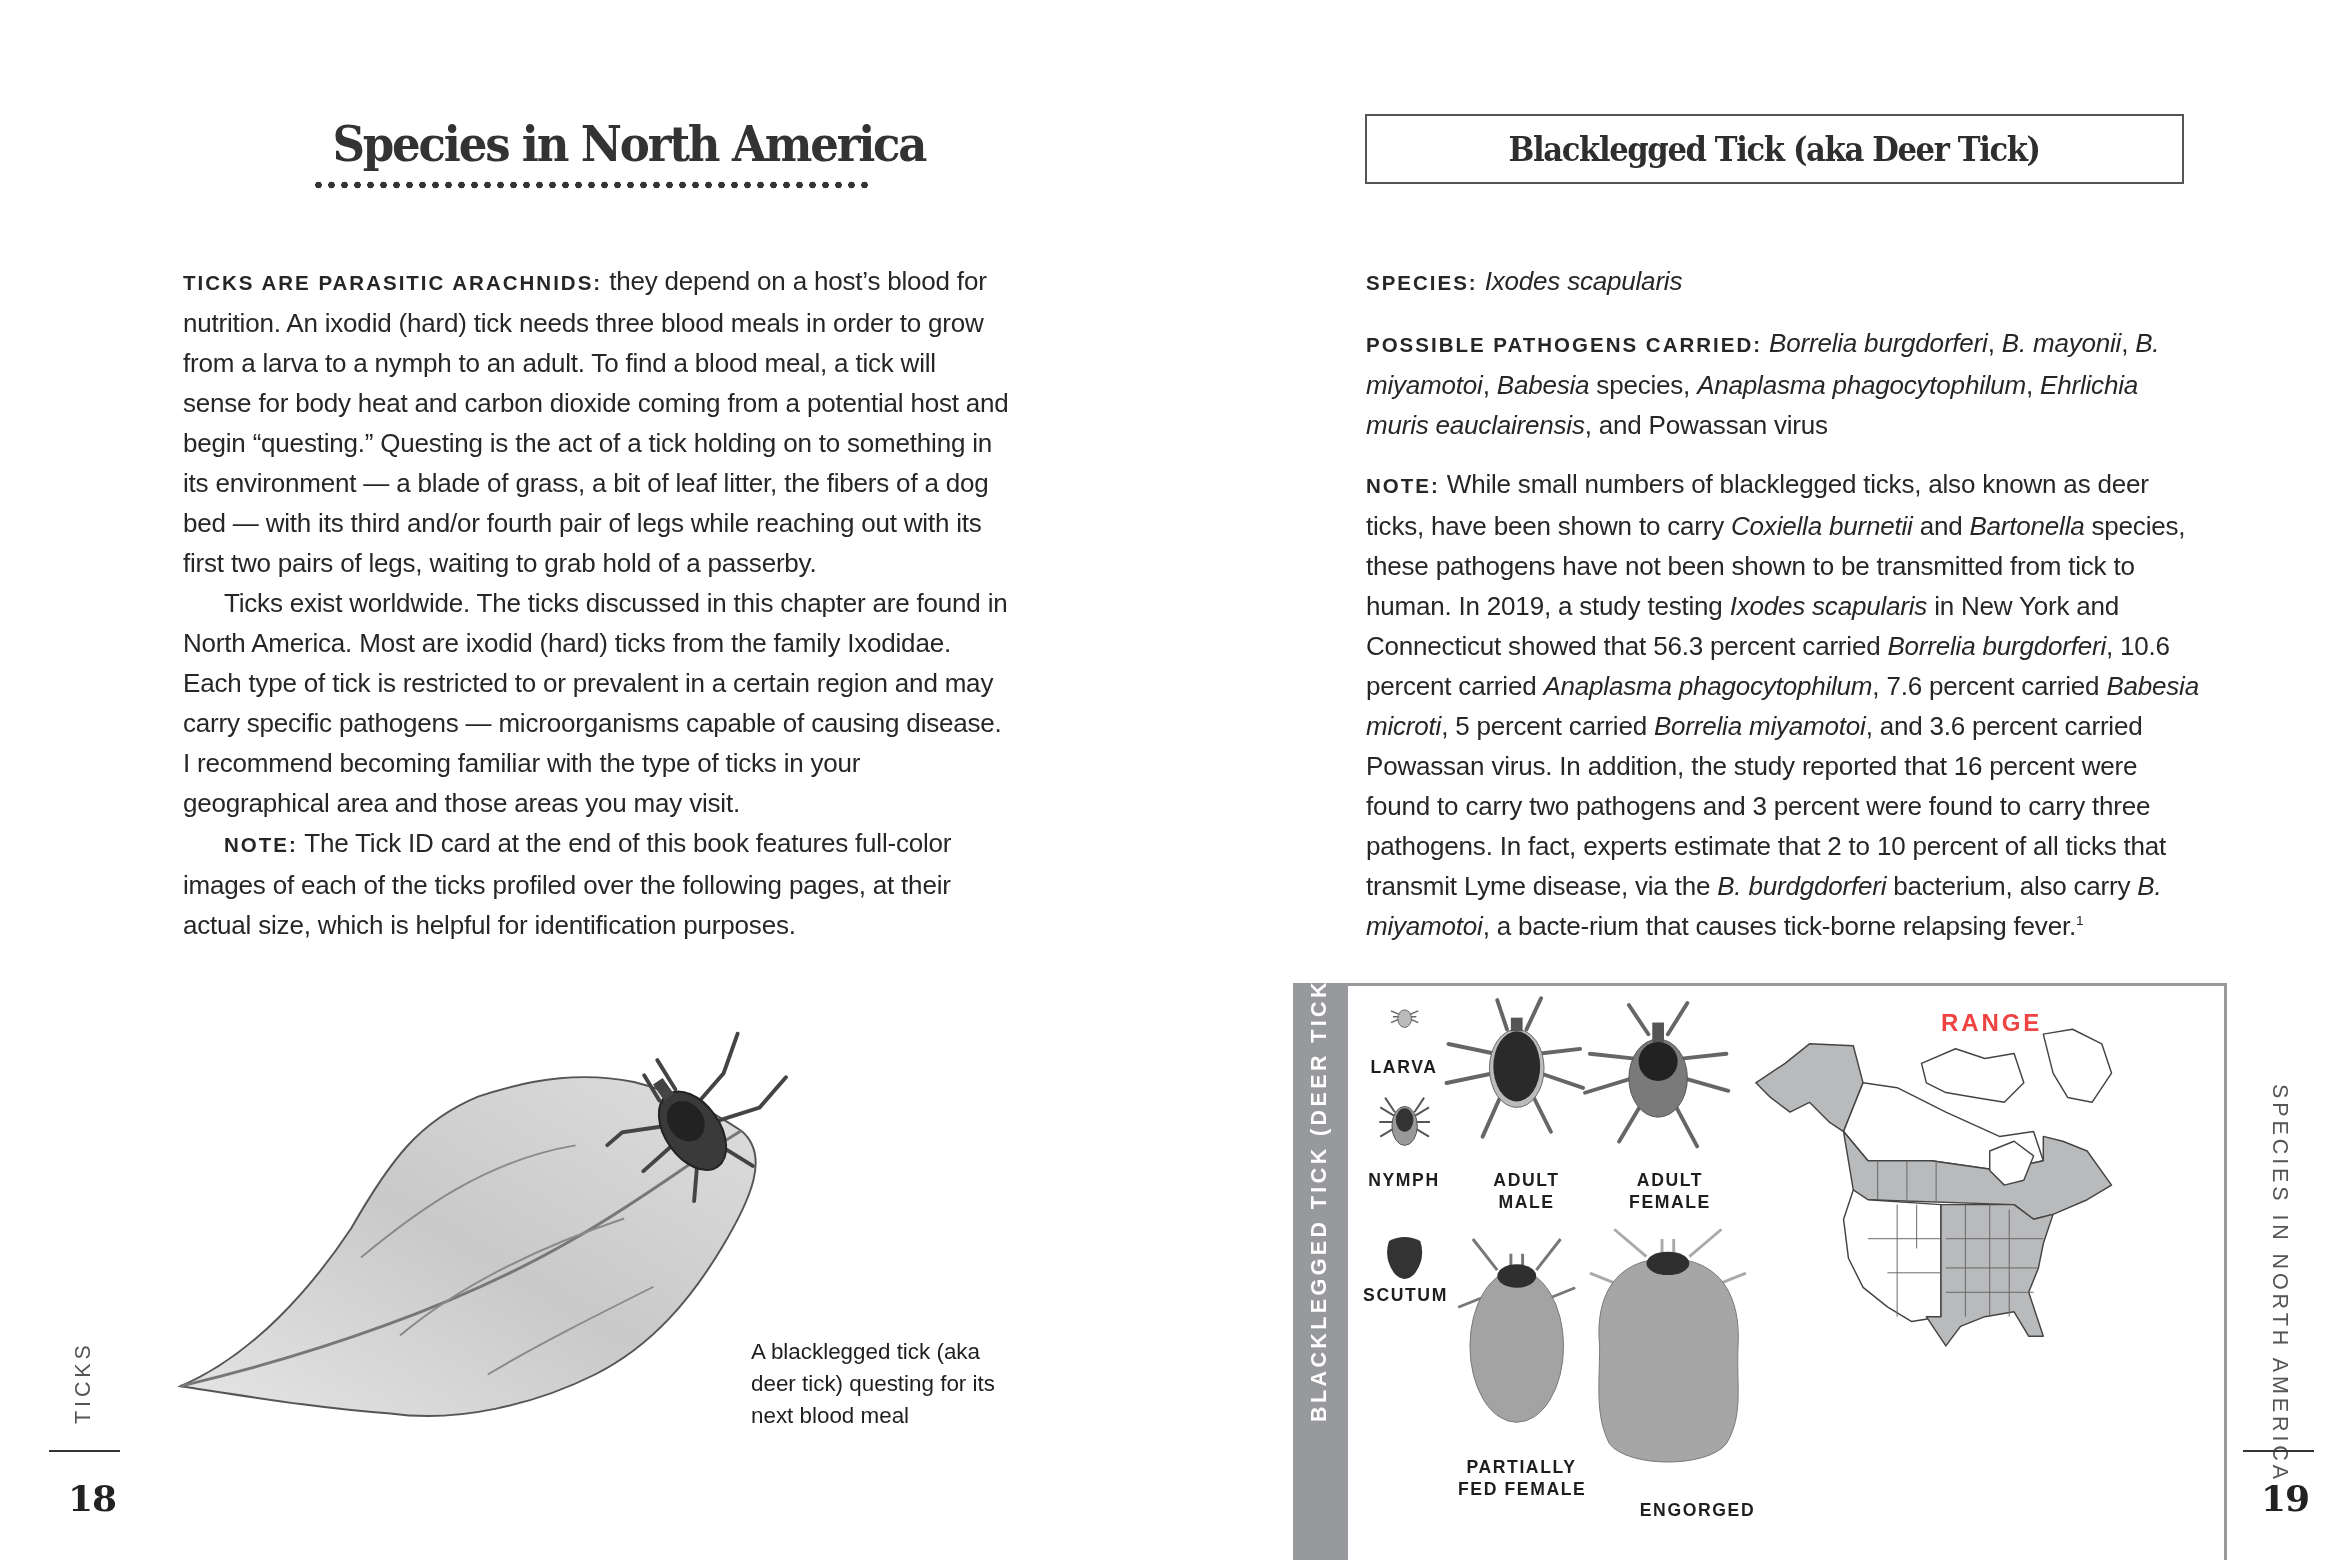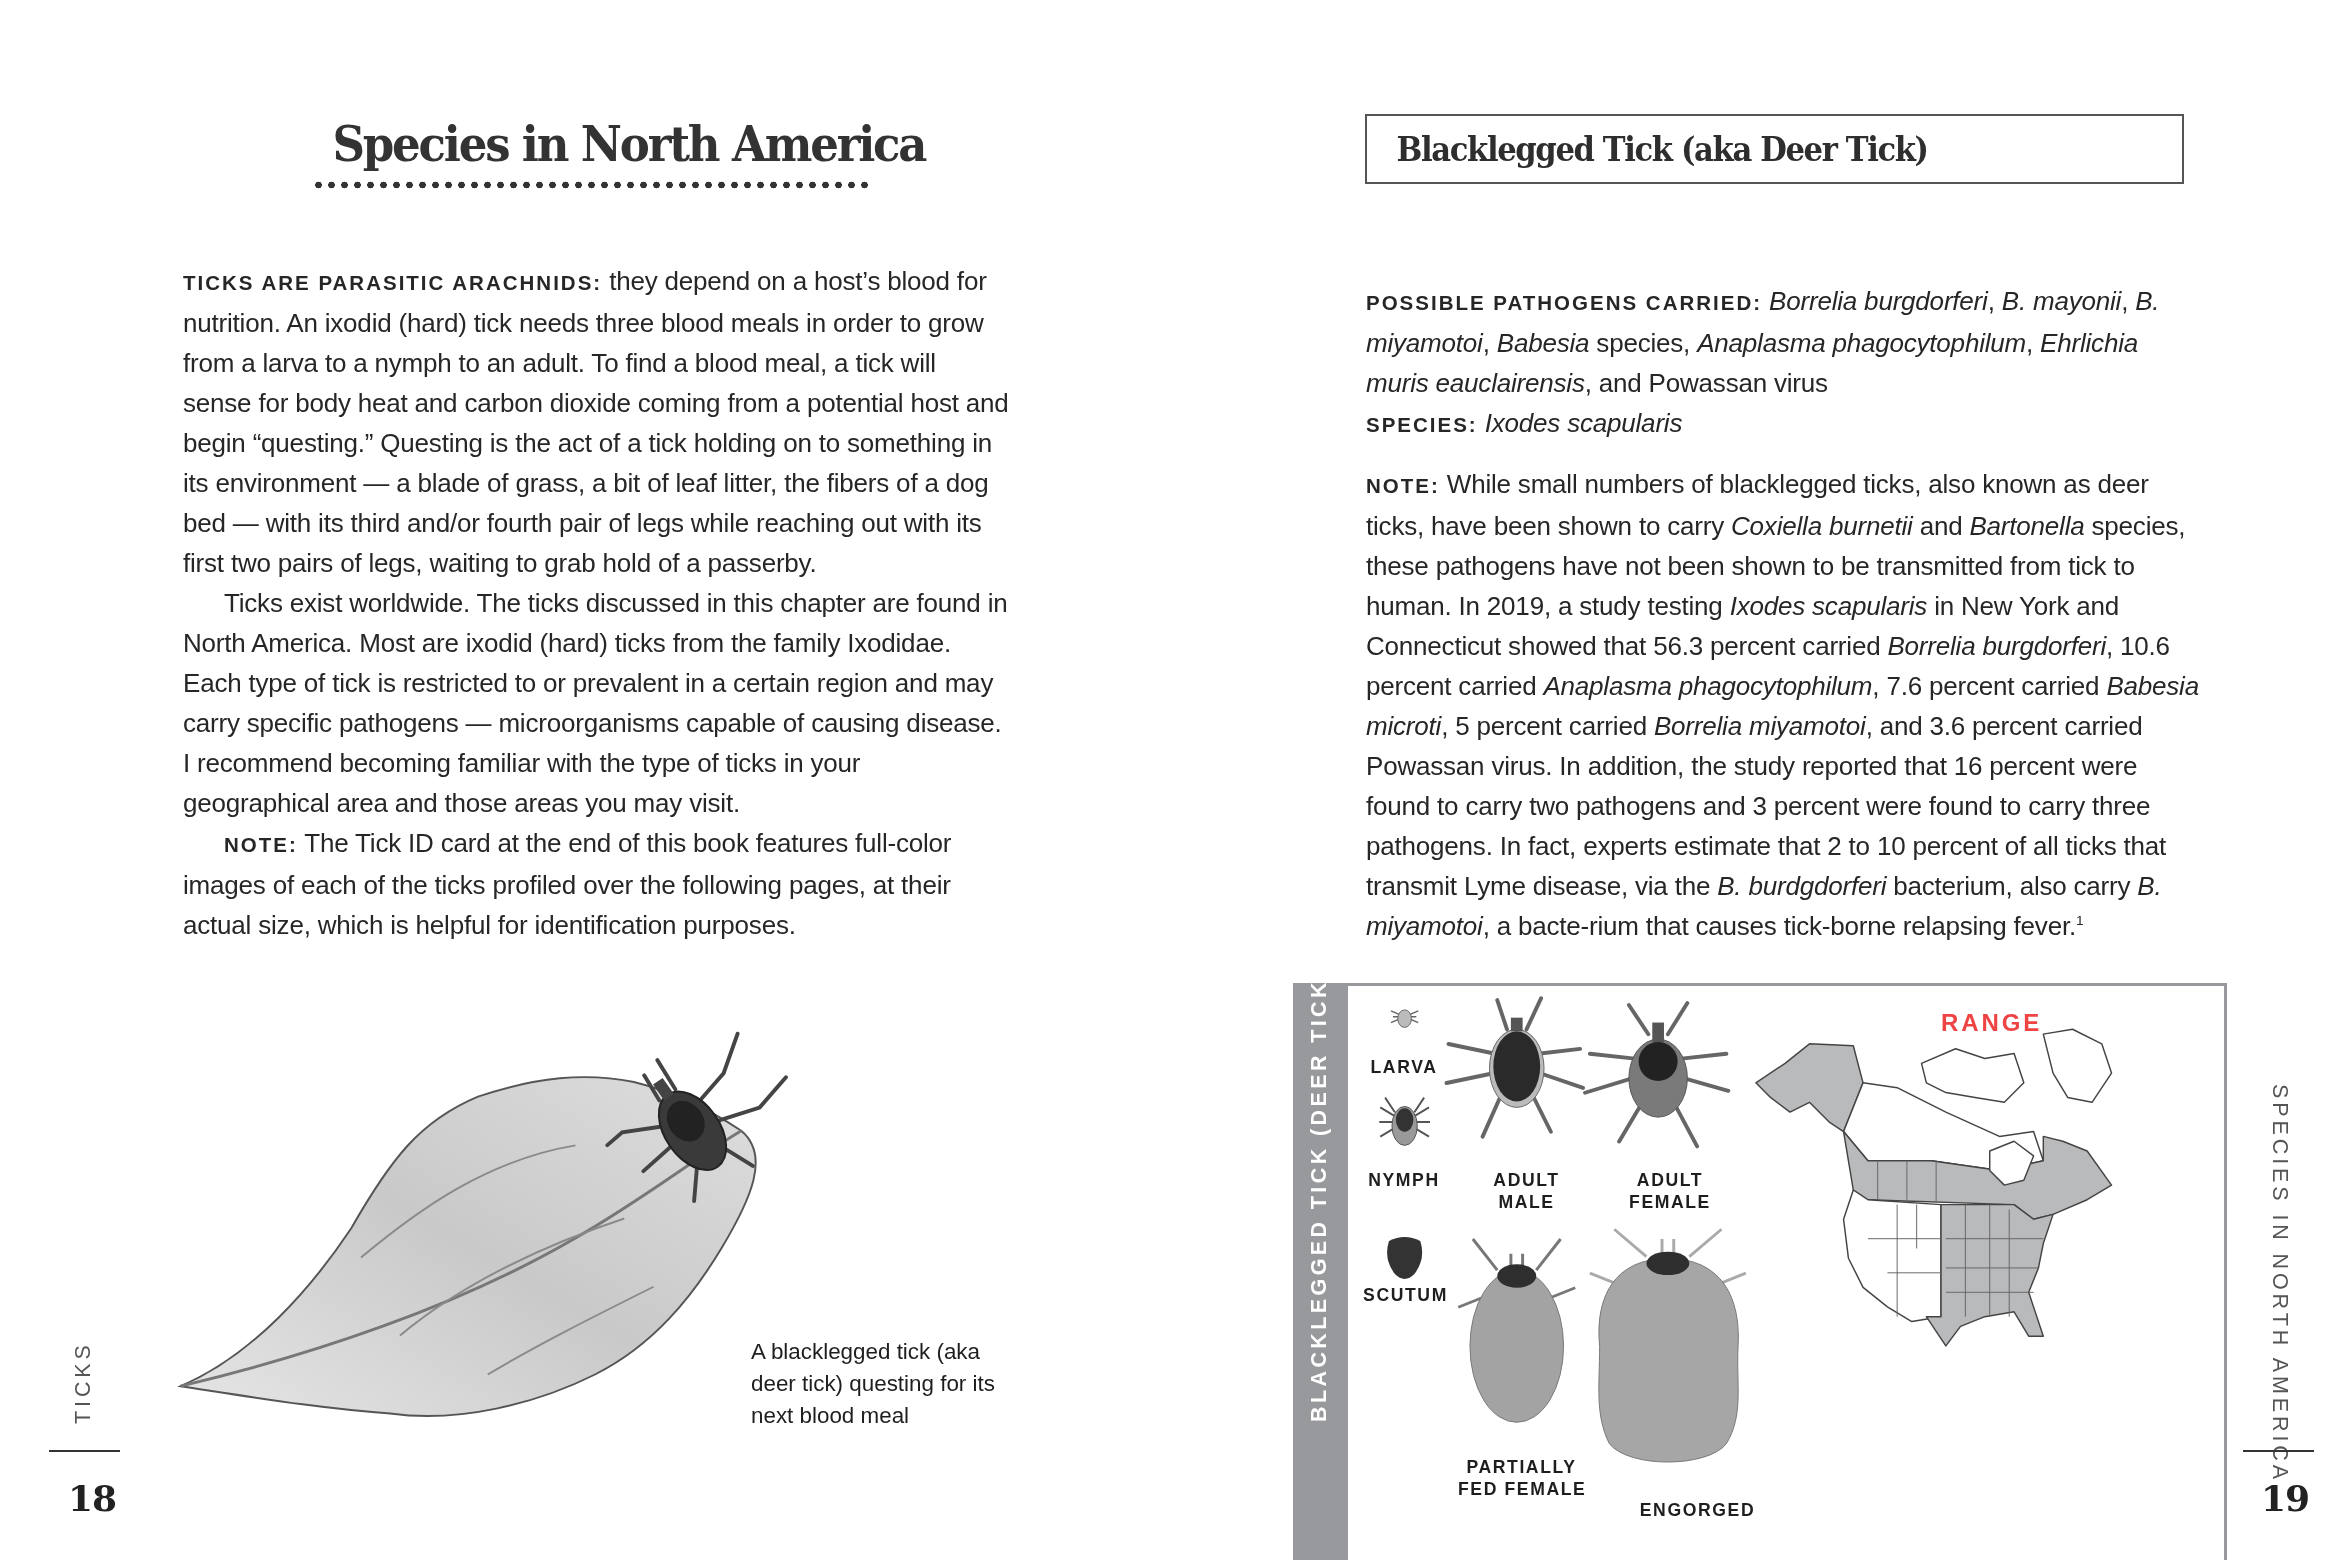--- a/index.html
+++ b/index.html
@@ -4,21 +4,21 @@
 <style>
   html, body { margin:0; padding:0; }
   body { width:2341px; height:1560px; position:relative; overflow:hidden; background:#ffffff; color:#2b2b2b; font-family:"Liberation Sans", sans-serif; }
   .abs { position:absolute; }
   .page-title { font-family:"DejaVu Serif", serif; font-weight:bold; font-size:49px; letter-spacing:-2.4px; color:#333; white-space:nowrap; transform:scaleX(0.92); transform-origin:center; }
   .dots { height:7.8px; background-image: radial-gradient(circle, #333 3.1px, transparent 3.5px); background-size:13px 7.8px; background-repeat:repeat-x; }
   .body-text { font-family:"Liberation Sans", sans-serif; font-size:26px; line-height:40px; color:#262626; letter-spacing:-0.2px;margin-top:44px; }
   .body-text p { margin:0; }
   .indent { text-indent:41px; }
   .lead { font-weight:bold; letter-spacing:2px; font-size:20.5px; }
-  .title-box { border:2.9px solid #555; box-sizing:border-box; display:flex; align-items:center; }
+  .title-box { border:2.9px solid #555; box-sizing:border-box; display:flex; align-items:center; justify-content:center; }
   .box-title { font-family:"DejaVu Serif", serif; font-weight:bold; font-size:34px; letter-spacing:-1.5px; color:#2e2e2e; transform:scaleX(0.9); }
   i { font-style:italic; }
   .sup { font-size:13.7px; vertical-align:super; line-height:0; }
   .figure-panel { border:3.9px solid #98999c; border-right-width:3.9px; border-bottom:none; box-sizing:border-box; background:#fff; }
   .side-band { background:#98999c; }
   .side-band-text { color:#fff; font-weight:bold; font-size:21.5px; letter-spacing:3.4px; white-space:nowrap; transform:rotate(-90deg); transform-origin:left top; }
   .stage-label { font-weight:bold; font-size:17.6px; letter-spacing:1.6px; color:#1e1e1e; text-align:center; line-height:21.5px; white-space:nowrap; }
   .range-label { font-weight:bold; font-size:24px; letter-spacing:2.9px; color:#ef4444; }
   .margin-text { font-size:21.5px; letter-spacing:3.9px; color:#555; white-space:nowrap; transform:rotate(-90deg); transform-origin:left top; font-weight:300; }
   .margin-text-r { font-size:21.5px; letter-spacing:3.9px; color:#555; white-space:nowrap; transform:rotate(90deg); transform-origin:left top; }
@@ -63,22 +63,22 @@
 
 <div class="abs margin-text" style="left:71px; top:1424px;">TICKS</div>
 <div class="abs rule" style="left:49px; top:1450px; width:71px;"></div>
 <div class="abs page-num" style="left:68px; top:1477px;">18</div>
 
 <div class="abs title-box" style="left:1365px; top:114px; width:819px; height:70px;">
   <span class="box-title">Blacklegged Tick (aka Deer Tick)</span>
 </div>
 
 <div class="abs body-text" style="left:1366px; top:217px; width:839px;">
+  <p><span class="lead">SPECIES:</span> <i>Ixodes scapularis</i></p>
   <p style="margin-top:19.5px;"><span class="lead">POSSIBLE PATHOGENS CARRIED:</span> <i>Borrelia burgdorferi</i><span>, </span><i>B. mayonii</i><span>,</span> <i>B. miyamotoi</i><span>, </span><i>Babesia</i><span> species, </span><i>Anaplasma phagocytophilum</i><span>,</span> <i>Ehrlichia muris eauclairensis</i><span>, and </span><span>Powassan virus</span></p>
-  <p><span class="lead">SPECIES:</span> <i>Ixodes scapularis</i></p>
   <p style="margin-top:19.5px;"><span class="lead">NOTE:</span><span> While small numbers of blacklegged ticks, also known as deer ticks, have been shown to carry </span><i>Coxiella burnetii</i><span> and </span><i>Bartonella</i><span> species, these pathogens have not been shown to be transmitted from tick to human. In 2019, a study testing </span><i>Ixodes scapularis</i><span> in New York and Connecticut showed that 56.3 percent carried </span><i>Borrelia burgdorferi</i><span>, 10.6 percent carried </span><i>Anaplasma phagocytophilum</i><span>, 7.6 percent carried </span><i>Babesia microti</i><span>, 5 percent carried </span><i>Borrelia miyamotoi</i><span>, and 3.6 percent carried Powassan virus. In addition, the study reported that 16 percent were found to carry two pathogens and 3 percent were found to carry three pathogens. In fact, experts estimate that 2 to 10 percent of all ticks that transmit Lyme disease, via the </span><i>B. burdgdorferi</i><span> bacterium, also carry </span><i>B. miyamotoi</i><span>, a bacte-rium that causes tick-borne relapsing fever.</span><span class="sup">1</span></p>
 </div>
 
 <div class="abs figure-panel" style="left:1293px; top:983px; width:934px; height:585px;"></div>
 <div class="abs side-band" style="left:1293px; top:983px; width:55px; height:585px;"></div>
 <div class="abs side-band-text" style="left:1307px; top:1422px;">BLACKLEGGED TICK (DEER TICK)</div>
 
 <svg class="abs" style="left:1351px; top:995px;" width="429" height="566" viewBox="0 0 440 580">
   <g transform="translate(55,22)">
     <path d="M-14 -6 L14 6 M-14 6 L14 -6 M-12 0 L12 0" stroke="#666" stroke-width="1.5"></path>

